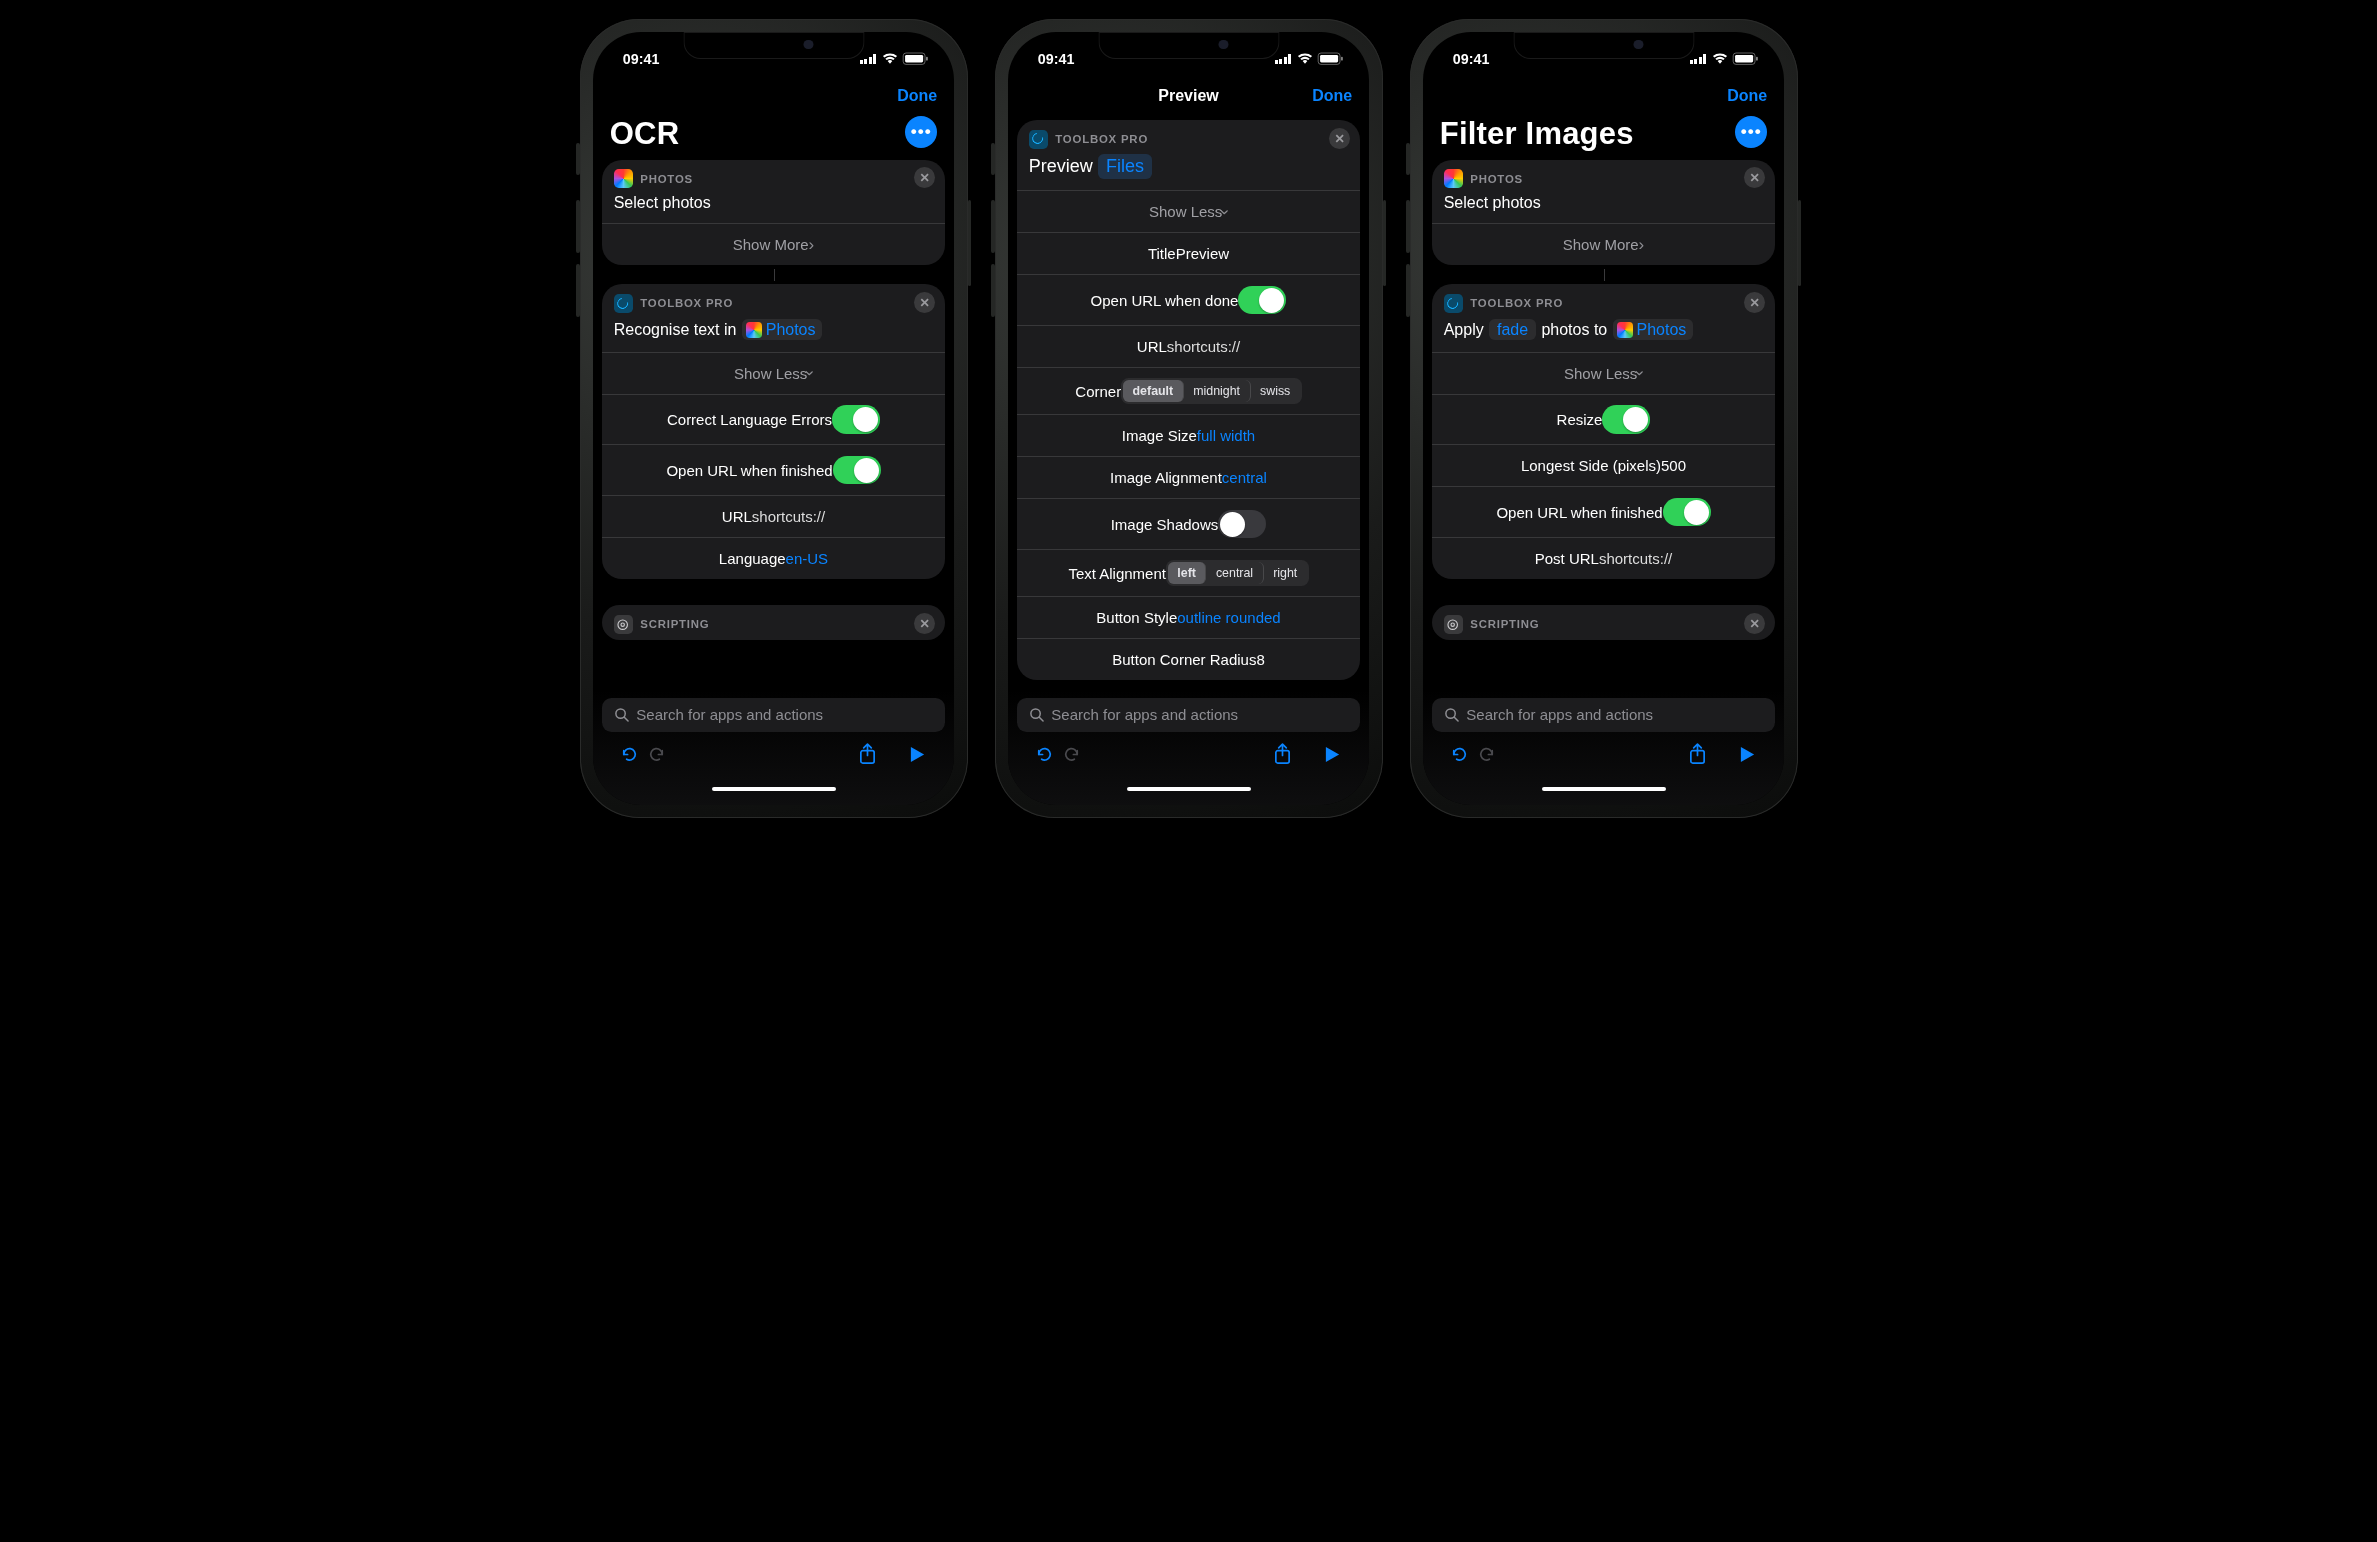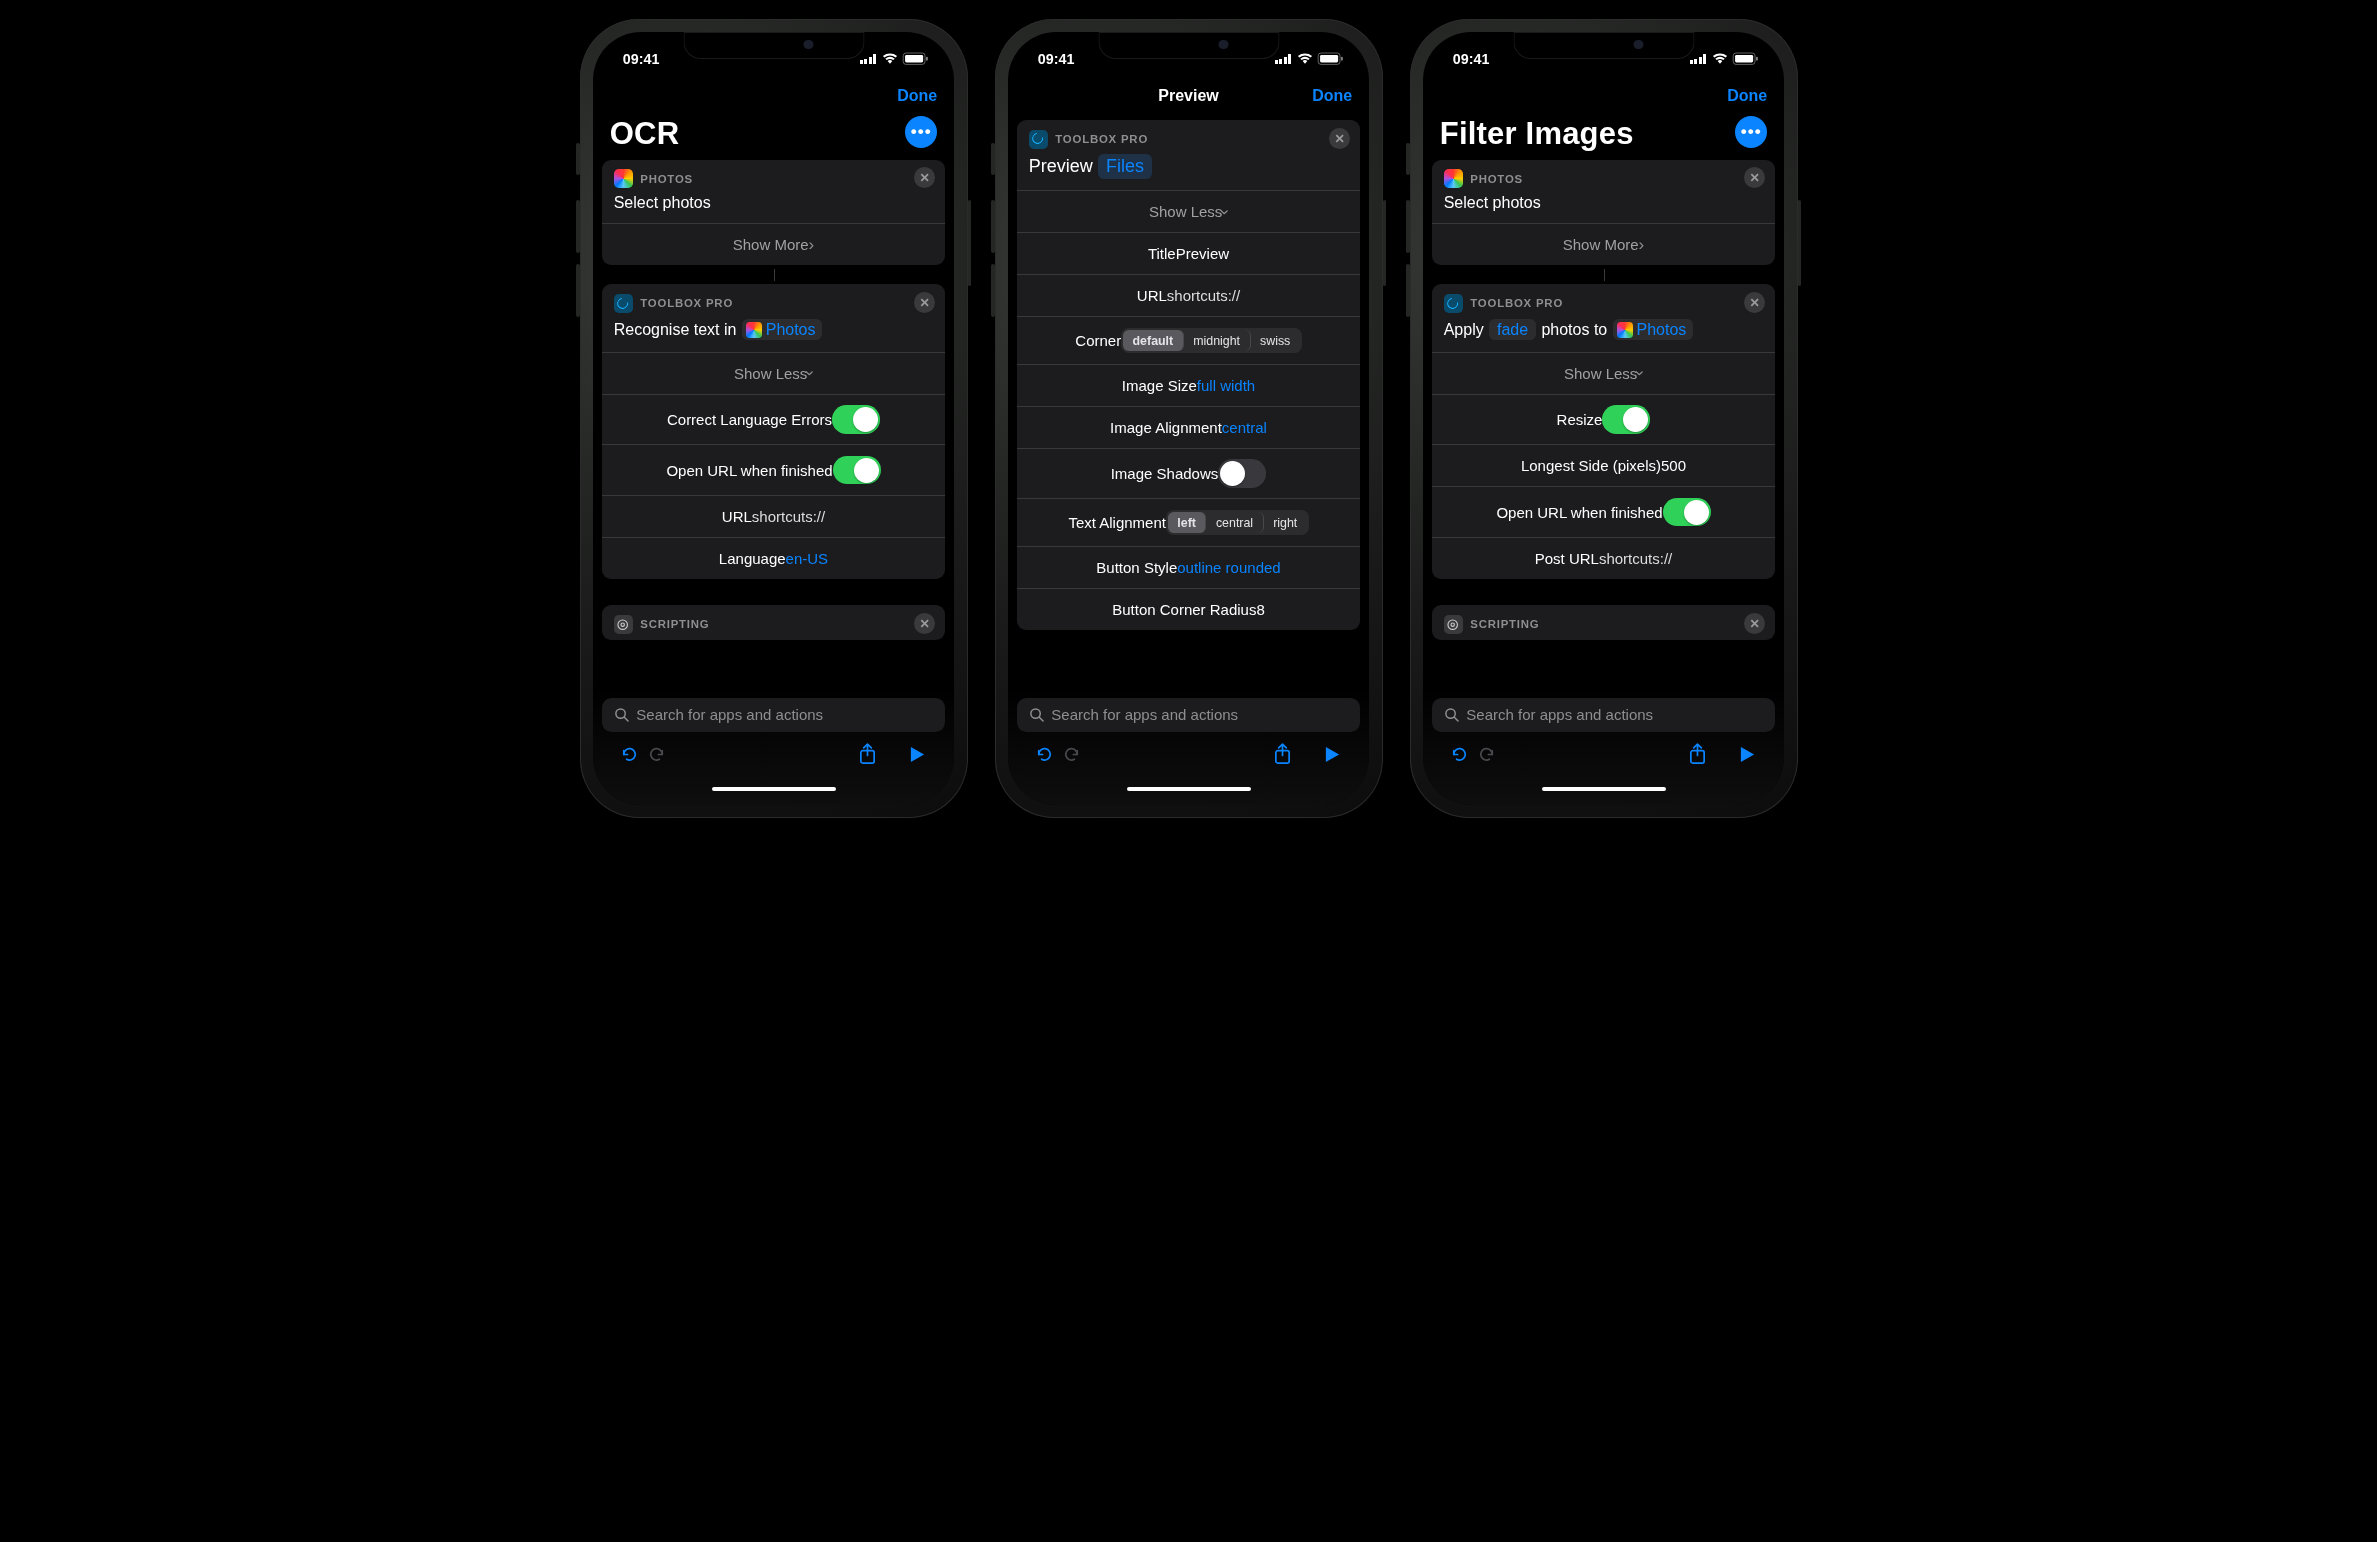--- a/index.html
+++ b/index.html
@@ -107,21 +107,21 @@
     width: 32px; height: 32px; border-radius: 50%;
     background: #0a84ff; display:flex; align-items:center; justify-content:center;
     color:#fff; font-weight:700;
   }
   .more-btn span { letter-spacing: 1px; font-size:17px; line-height:0; }
 
   .content { flex:1; overflow:hidden; padding: 0 9.5px; display:flex; flex-direction:column; gap:9.5px; }
 
   .card {
     background: #1c1c1e;
-    border-radius: 9px;
+    border-radius: 20px;
     overflow: hidden;
     color: #fff;
   }
   .card-hdr {
     display:flex; align-items:center; gap:7.6px;
     padding: 9.5px 11.4px 5.7px 11.4px;
     position: relative;
   }
   .app-label {
     color: #8e8e93; font-size: 11.4px; letter-spacing: 0.8px; font-weight: 600;
@@ -391,20 +391,24 @@
           </div>
           <div class="row dim">
             <span class="left">Show Less</span>
             <span class="chev" style="transform:rotate(90deg);display:inline-block">›</span>
           </div>
           <div class="row">
             <span class="left">Title</span>
             <span class="right">Preview</span>
           </div>
           <div class="row">
+            <span class="left">Open URL when done</span>
+            <span class="toggle on"></span>
+          </div>
+          <div class="row">
             <span class="left">URL</span>
             <span class="right mono">shortcuts://</span>
           </div>
           <div class="row">
             <span class="left">Corner</span>
             <div class="seg">
               <div class="sel">default</div>
               <div>midnight</div>
               <div>swiss</div>
             </div>

